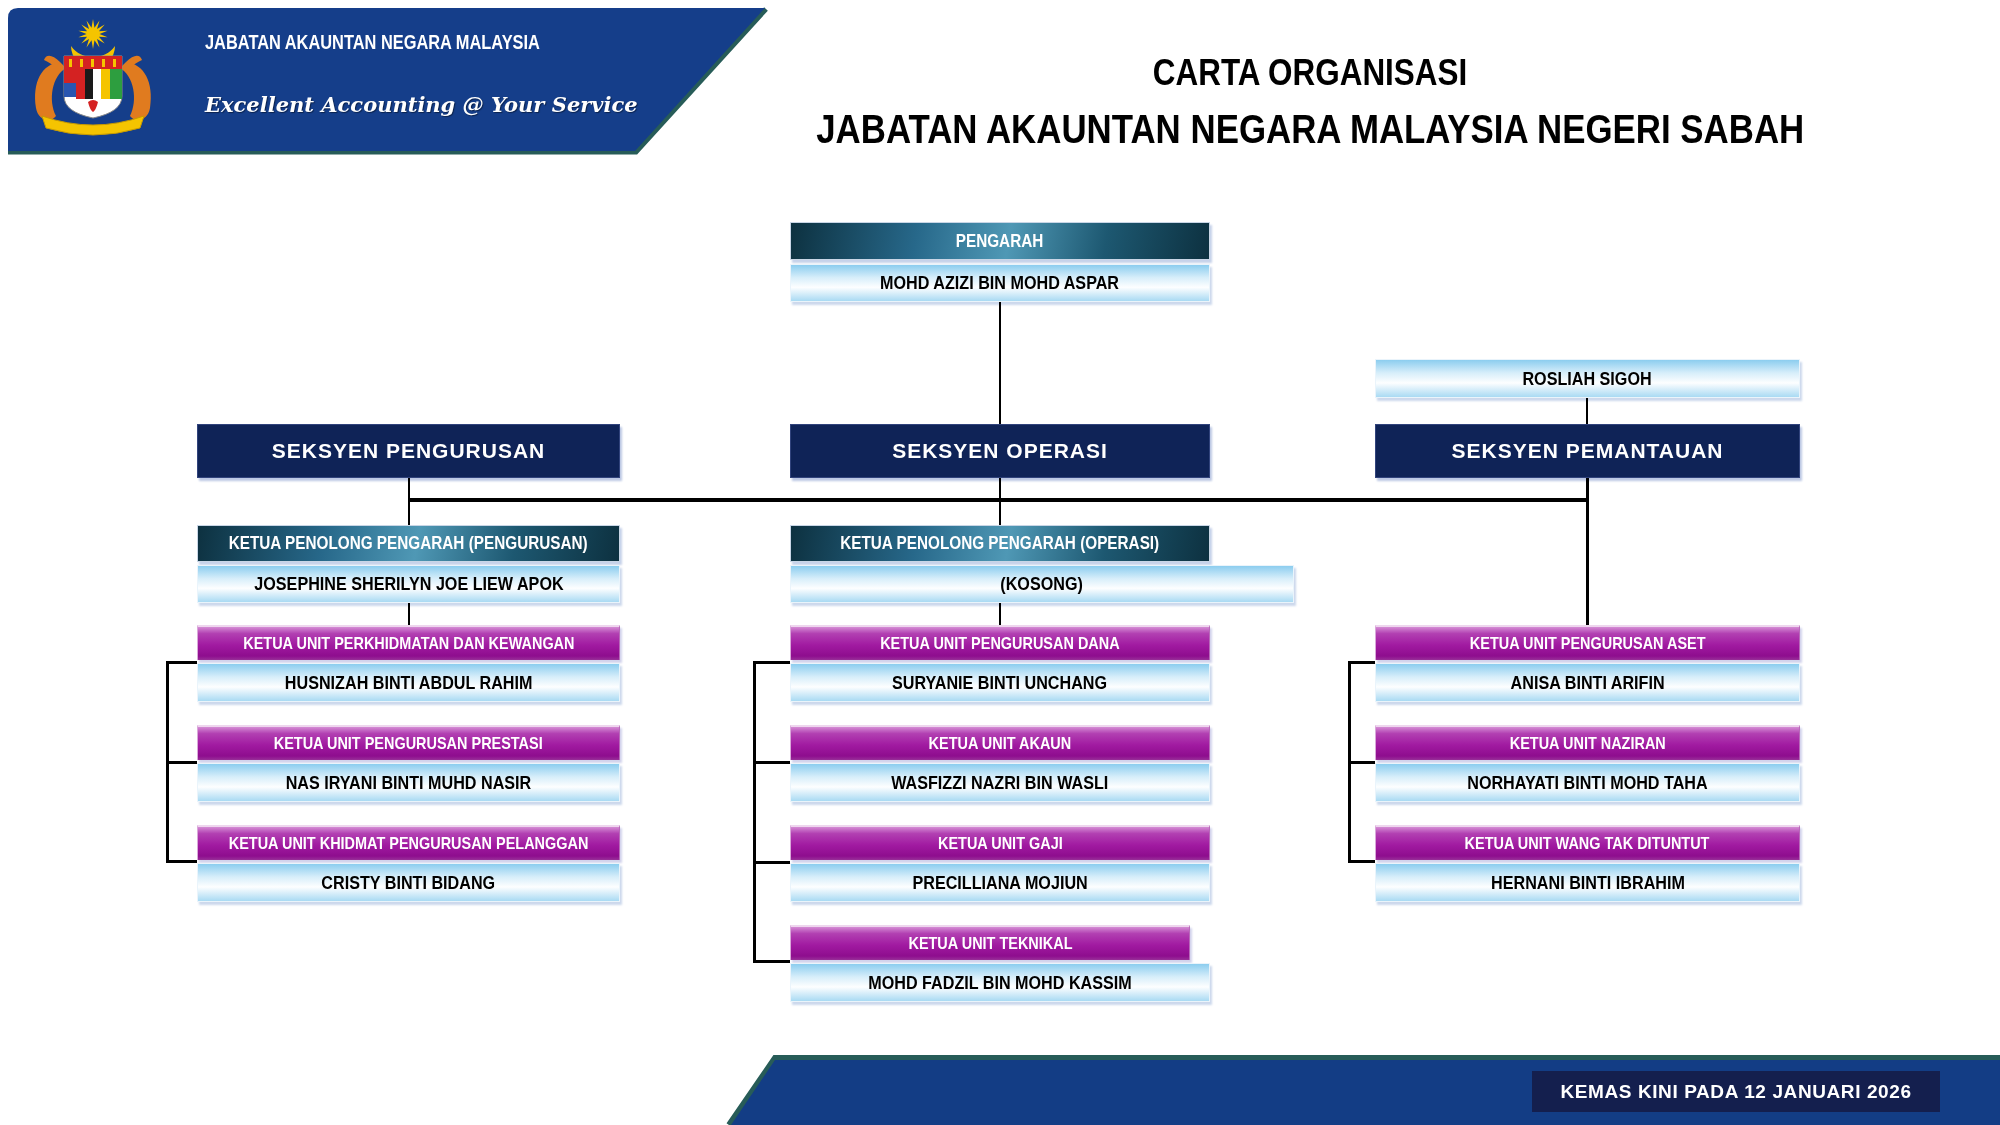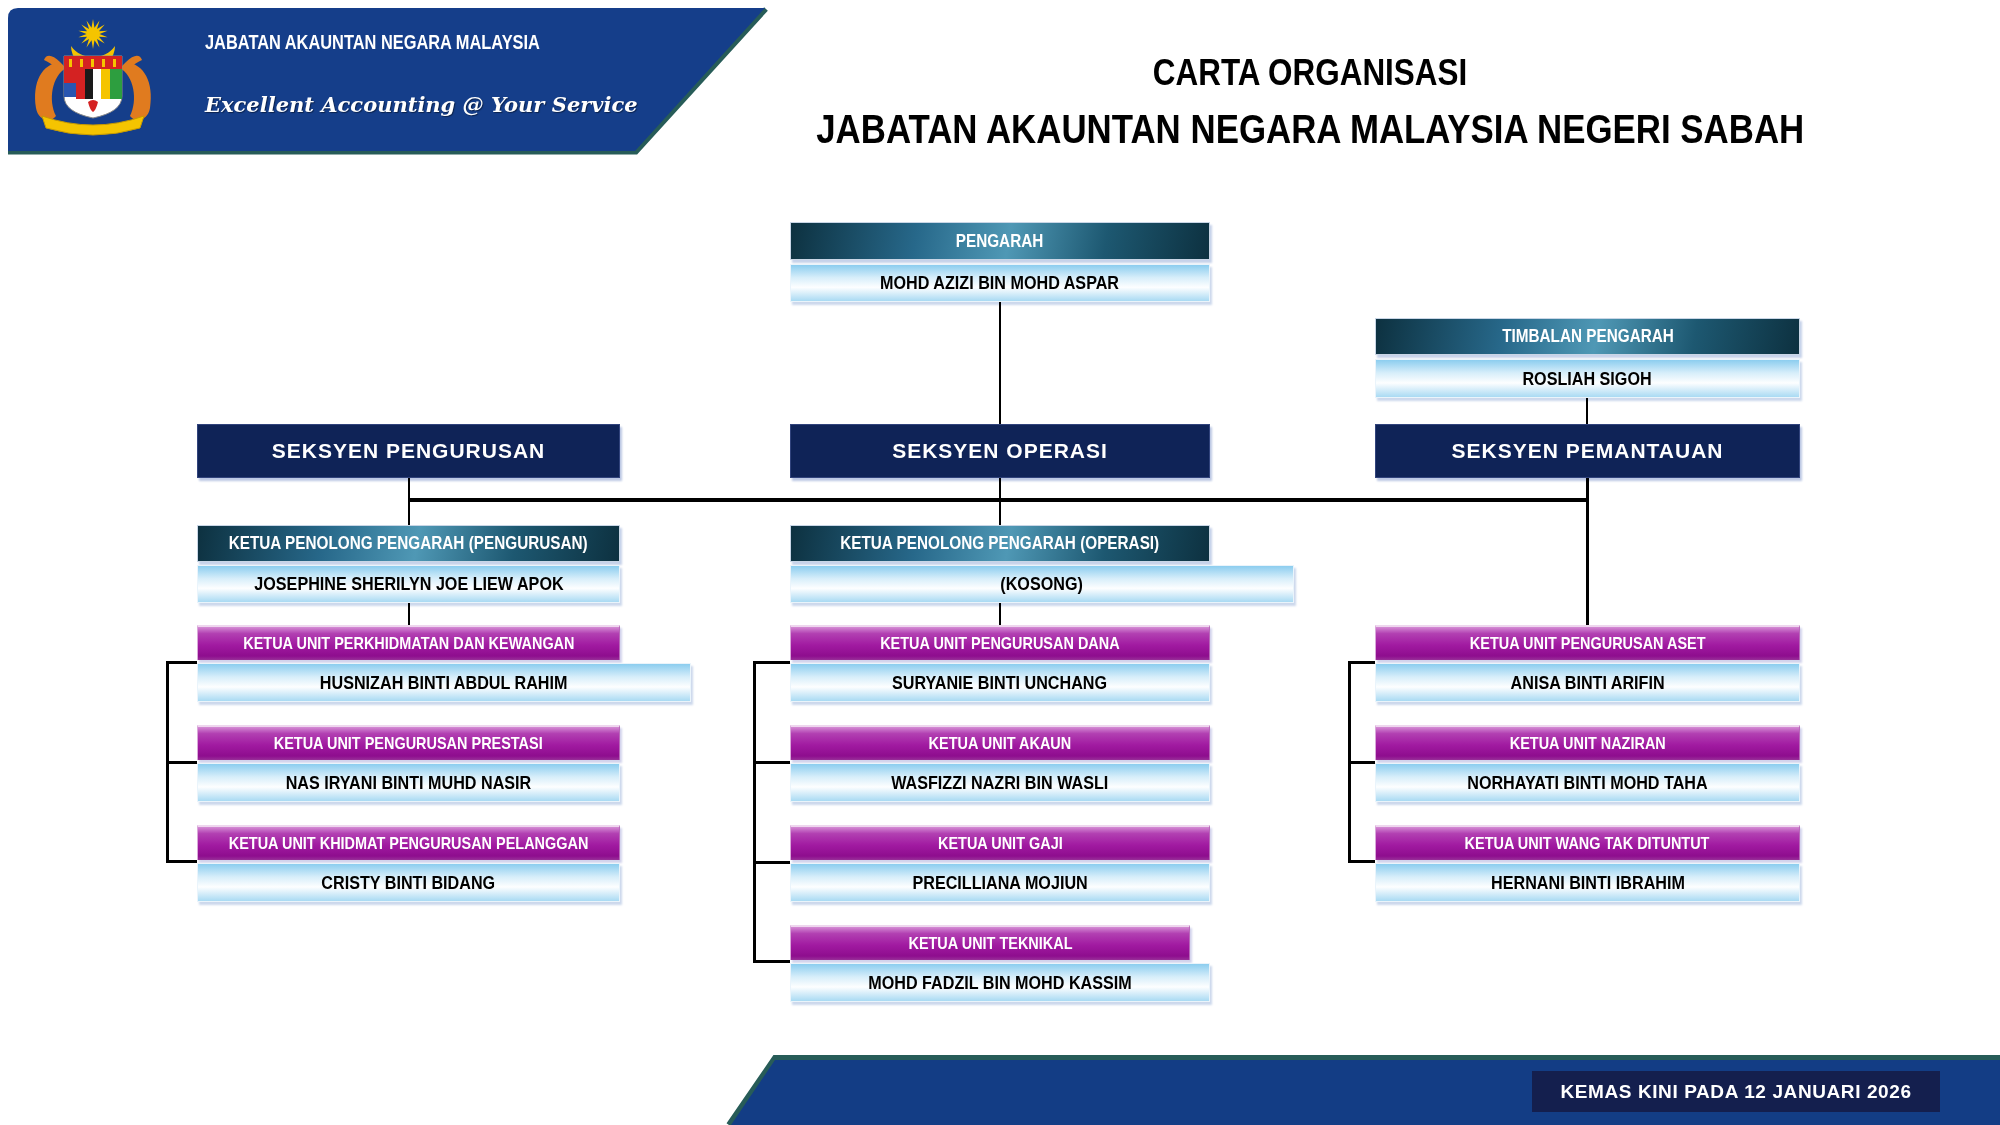--- a/index.html
+++ b/index.html
@@ -86,23 +86,20 @@
     <div class="l2"><span class="cond">JABATAN AKAUNTAN NEGARA MALAYSIA NEGERI SABAH</span></div>
   </div>
 
   <div class="box teal-head" style="left:790px;top:222px;width:420px;height:38px">
     <span class="cond" style="font-size:18px">PENGARAH</span>
   </div>
   <div class="box name-box" style="left:790px;top:264px;width:420px;height:38px">
     <span class="cond" style="font-size:19px">MOHD AZIZI BIN MOHD ASPAR</span>
   </div>
 
-  <div class="box teal-head" style="left:1375px;top:318px;width:425px;height:37px">
-    <span class="cond" style="font-size:18px">TIMBALAN PENGARAH</span>
-  </div>
   <div class="box name-box" style="left:1375px;top:359px;width:425px;height:39px">
     <span class="cond" style="font-size:19px">ROSLIAH SIGOH</span>
   </div>
 
   <div class="box sec-navy" style="left:790px;top:424px;width:420px;height:54px">
     <span>SEKSYEN OPERASI</span>
   </div>
   <div class="box sec-navy" style="left:197px;top:424px;width:423px;height:54px">
     <span>SEKSYEN PENGURUSAN</span>
   </div>
@@ -120,21 +117,21 @@
   <div class="box teal-head" style="left:790px;top:525px;width:420px;height:37px">
     <span class="cond" style="font-size:18px">KETUA PENOLONG PENGARAH (OPERASI)</span>
   </div>
   <div class="box name-box" style="left:790px;top:565px;width:504px;height:38px">
     <span class="cond" style="font-size:19px">(KOSONG)</span>
   </div>
 
   <div class="box unit-head" style="left:197px;top:625px;width:423px;height:35px">
     <span class="cond" style="font-size:17px">KETUA UNIT PERKHIDMATAN DAN KEWANGAN</span>
     </div>
-  <div class="box name-box" style="left:197px;top:663px;width:494px;height:39px">
+  <div class="box name-box" style="left:197px;top:663px;width:423px;height:39px">
     <span class="cond" style="font-size:19px">HUSNIZAH BINTI ABDUL RAHIM</span>
     </div>
 
   <div class="box unit-head" style="left:197px;top:725px;width:423px;height:35px">
     <span class="cond" style="font-size:17px">KETUA UNIT PENGURUSAN PRESTASI</span>
     </div>
   <div class="box name-box" style="left:197px;top:763px;width:423px;height:39px">
     <span class="cond" style="font-size:19px">NAS IRYANI BINTI MUHD NASIR</span>
     </div>
 

